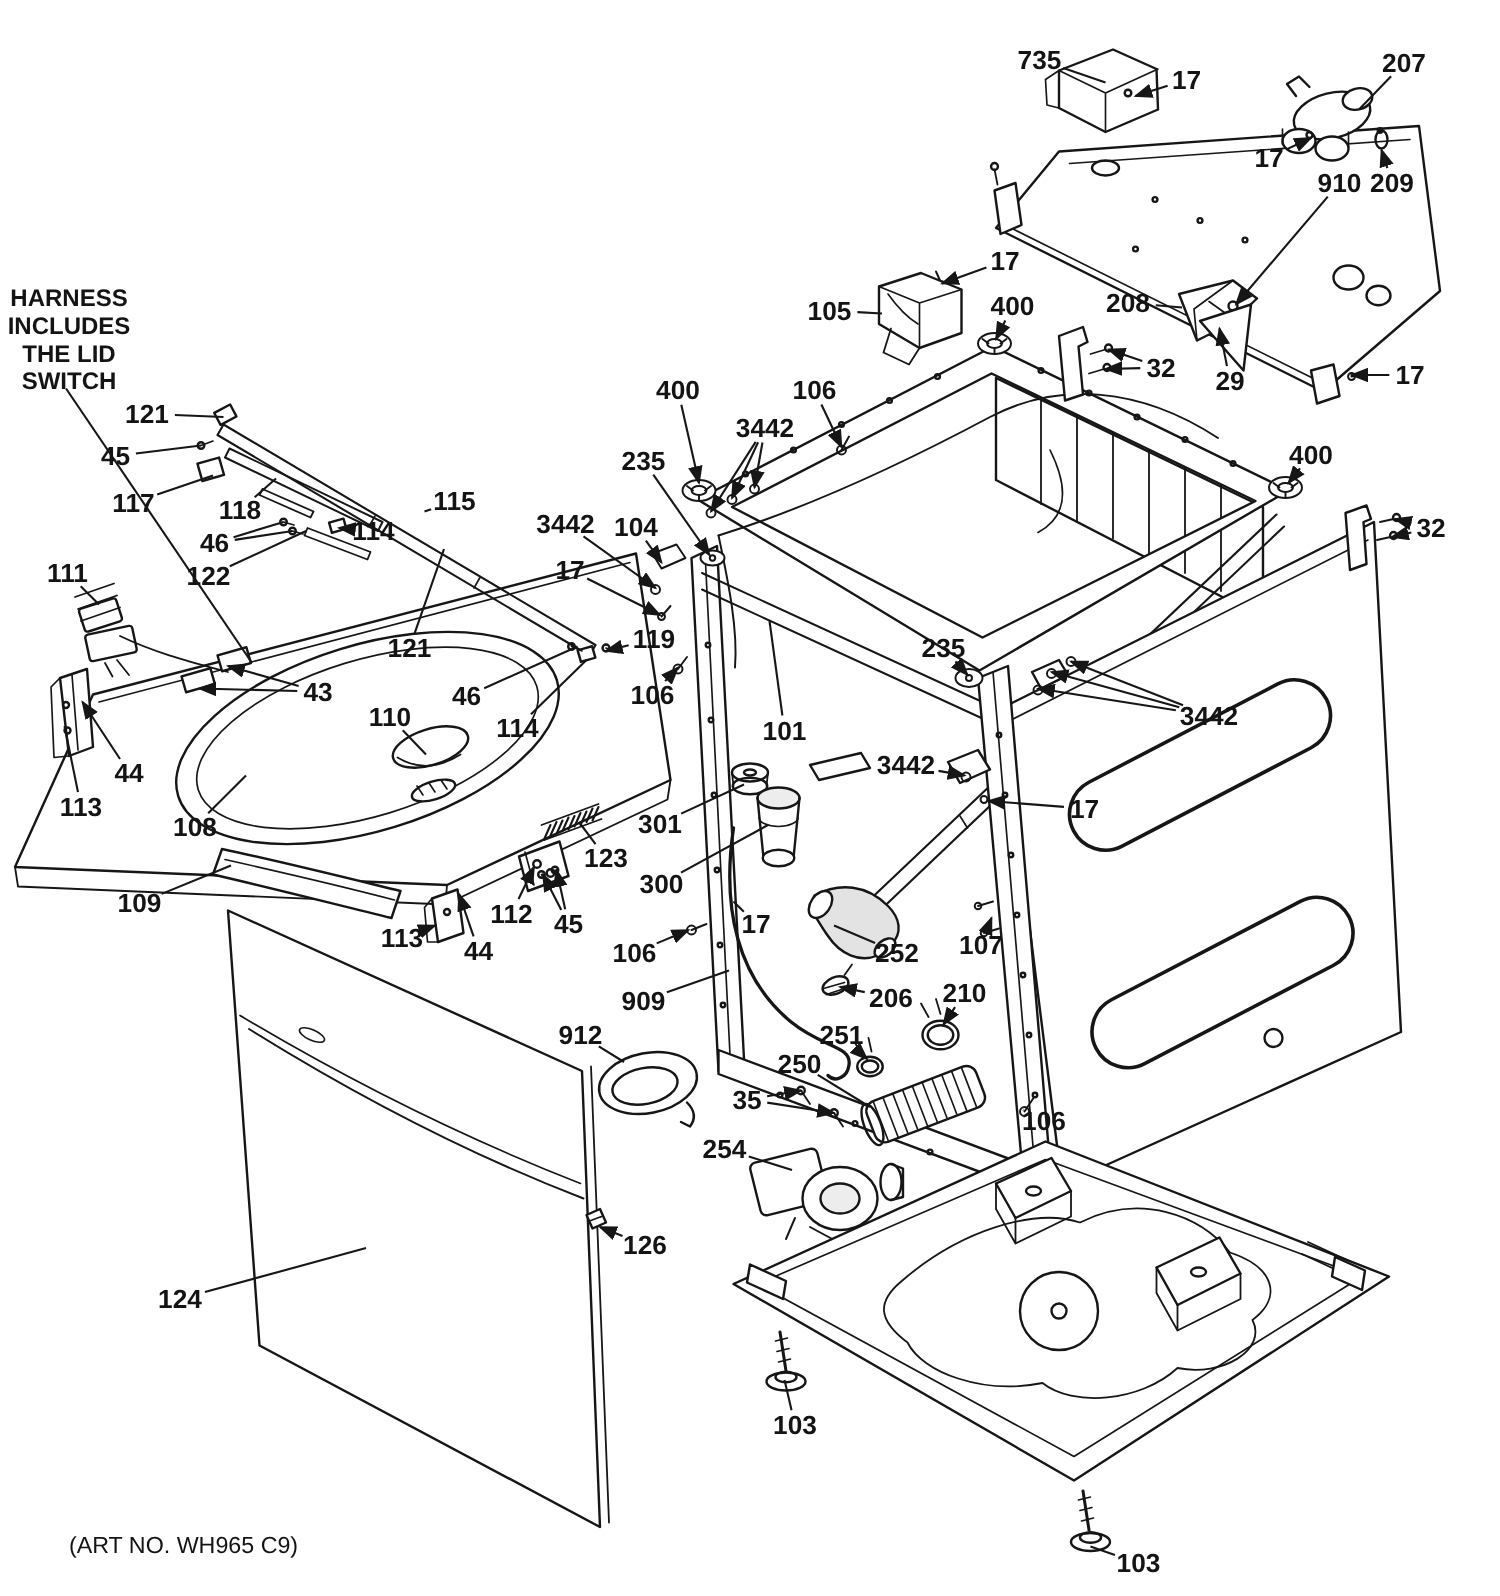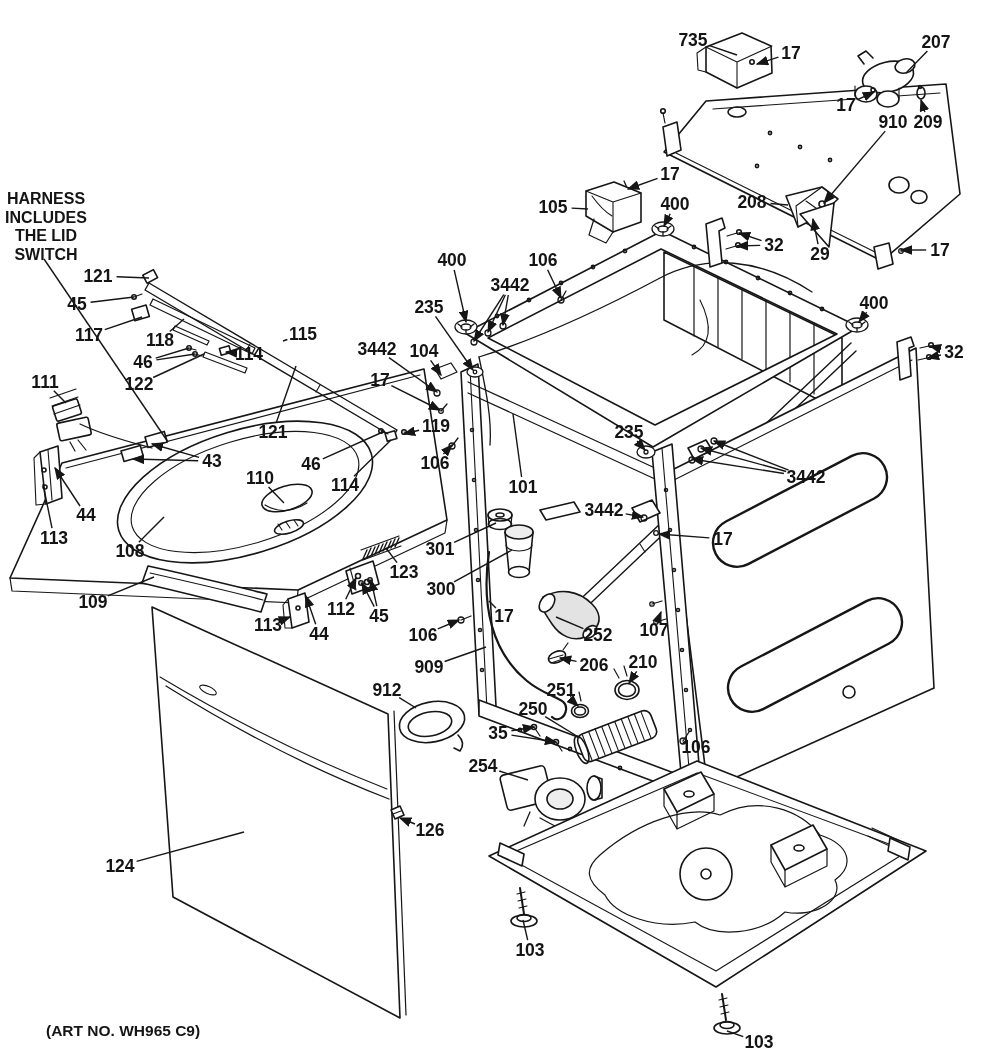--- a/index.html
+++ b/index.html
@@ -3,21 +3,21 @@
 <meta charset="utf-8">
 <style>
   html,body{margin:0;padding:0;background:#ffffff;}
   .canvas{position:relative;width:1000px;height:1064px;background:#fff;overflow:hidden;
           font-family:"Liberation Sans",sans-serif;}
   .canvas svg{position:absolute;left:0;top:0;}
   #art path,#art line,#art rect,#art ellipse,#art circle{vector-effect:none;}
   #leaders line{stroke:#161616;stroke-width:1.4;}
   #labels text{font:bold 17.5px "Liberation Sans",sans-serif;fill:#141414;text-anchor:middle;}
   #note-text{font:bold 16px "Liberation Sans",sans-serif;fill:#141414;text-anchor:middle;}
-  .artno{position:absolute;left:46px;top:1022px;font-weight:bold;font-size:15.5px;color:#141414;}
+  .artno{position:absolute;left:46px;top:1022px;font-weight:normal;font-size:15.5px;color:#141414;}
 </style>
 </head>
 <body>
 
 <div class="canvas">
 <svg width="1000" height="1064" viewBox="0 0 1000 1064" xmlns="http://www.w3.org/2000/svg">
   <defs>
     <marker id="arrowhead" markerWidth="9" markerHeight="7" refX="8" refY="3.5" orient="auto">
       <path d="M0,0 L9,3.5 L0,7 Z" fill="#161616"></path>
     </marker>

